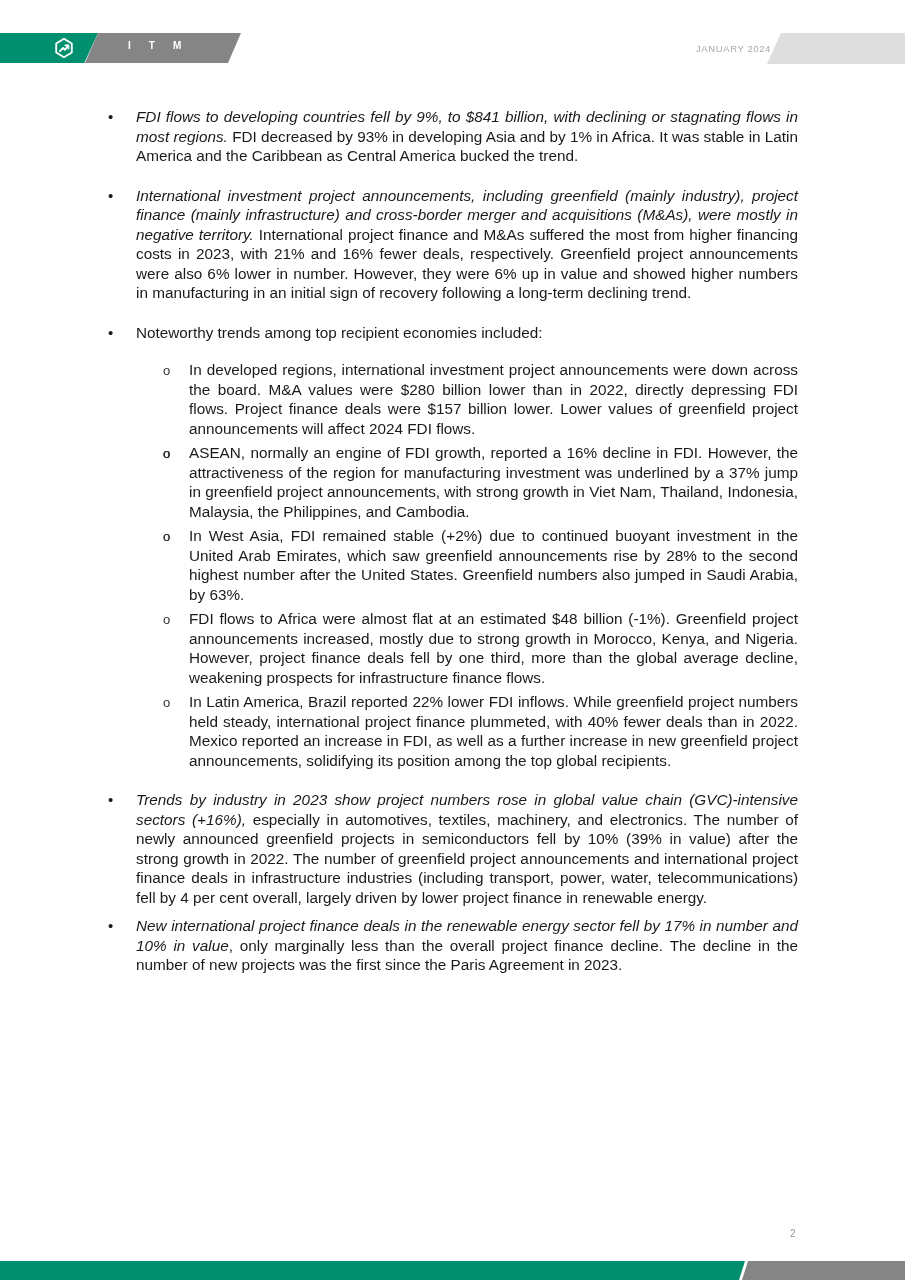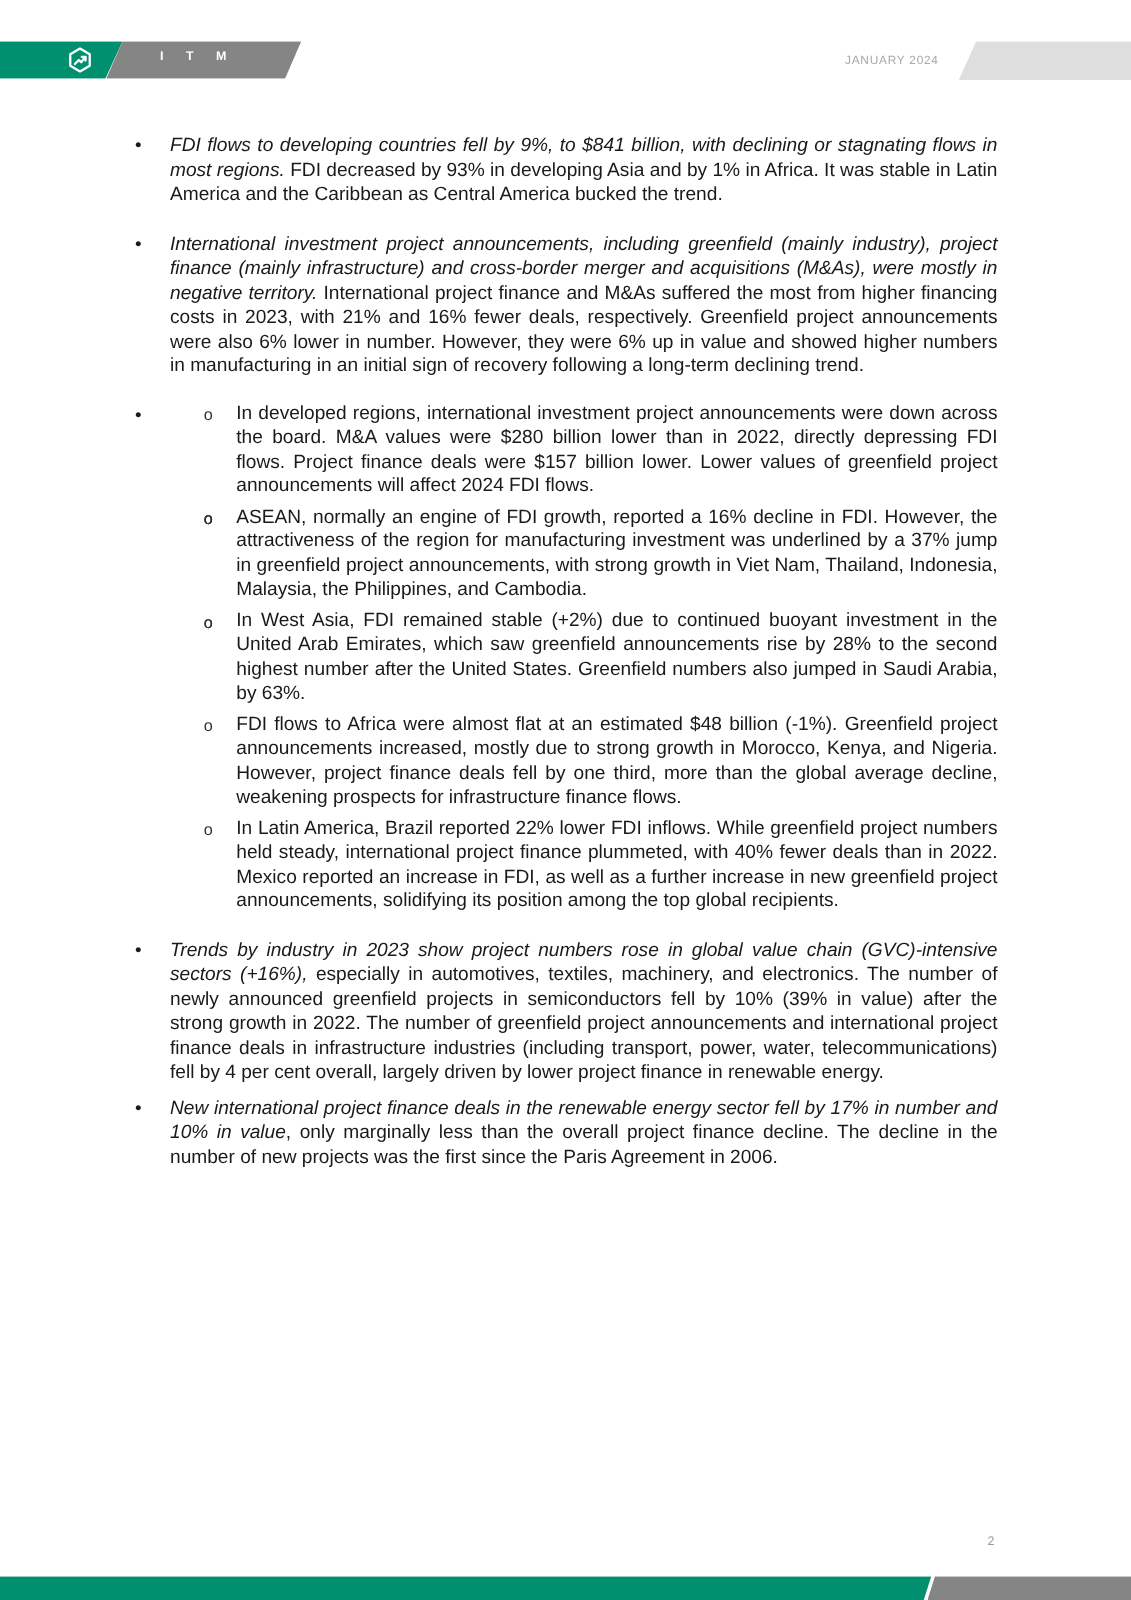--- a/index.html
+++ b/index.html
@@ -19,21 +19,21 @@
     }
     .logo-icon {
       position: absolute; left: 53px; top: 37px; width: 22px; height: 22px;
     }
     .hdr-itm {
       position: absolute; left: 128px; top: 40px; height: 16px;
       display: flex; gap: 17px; color: #ffffff; font-size: 10px; font-weight: bold;
       letter-spacing: 1px;
     }
     .hdr-date {
-      position: absolute; left: 676px; top: 43px; font-size: 9.5px; color: #a8a8a8;
+      position: absolute; left: 696px; top: 43px; font-size: 9.5px; color: #a8a8a8;
       letter-spacing: 0.6px;
     }
     .hdr-lightgray {
       position: absolute; left: 767px; top: 33px; width: 138px; height: 31px;
       background: #dedede;
       clip-path: polygon(14px 0, 100% 0, 100% 100%, 0 100%);
     }
 
     
     .page-num { position: absolute; left: 790px; top: 1228px; font-size: 10px; color: #999; }
@@ -98,20 +98,21 @@
     <em>FDI flows to developing countries fell by 9%, to $841 billion, with declining or stagnating flows in most regions.</em><span> FDI decreased by 93% in developing Asia and by 1% in Africa. It was stable in Latin America and the Caribbean as Central America bucked the trend.</span>
   </div>
 
   <div class="bullet">
     <span class="bullet-dot">•</span>
     <em>International investment project announcements, including greenfield (mainly industry), project finance (mainly infrastructure) and cross-border merger and acquisitions (M&amp;As), were mostly in negative territory.</em><span> International project finance and M&amp;As suffered the most from higher financing costs in 2023, with 21% and 16% fewer deals, respectively. Greenfield project announcements were also 6% lower in number. However, they were 6% up in value and showed higher numbers in manufacturing in an initial sign of recovery following a long-term declining trend.</span>
   </div>
 
   <div class="bullet b3">
     <span class="bullet-dot">•</span>
+    <span>Noteworthy trends among top recipient economies included:</span>
   </div>
 
   <div class="sub-list" style="margin-top:-2px; margin-bottom:20px;">
     <div class="sub">
       <span class="sub-dot">o</span>
       <span>In developed regions, international investment project announcements were down across the board. M&amp;A values were $280 billion lower than in 2022, directly depressing FDI flows. Project finance deals were $157 billion lower. Lower values of greenfield project announcements will affect 2024 FDI flows.</span>
     </div>
     <div class="sub">
       <span class="sub-dot">o</span>
     </div>
@@ -139,20 +140,20 @@
     </div>
   </div>
 
   <div class="bullet b4">
     <span class="bullet-dot">•</span>
     <em>Trends by industry in 2023 show project numbers rose in global value chain (GVC)-intensive sectors (+16%),</em><span> especially in automotives, textiles, machinery, and electronics. The number of newly announced greenfield projects in semiconductors fell by 10% (39% in value) after the strong growth in 2022. The number of greenfield project announcements and international project finance deals in infrastructure industries (including transport, power, water, telecommunications) fell by 4 per cent overall, largely driven by lower project finance in renewable energy.</span>
   </div>
 
   <div class="bullet">
     <span class="bullet-dot">•</span>
-    <em>New international project finance deals in the renewable energy sector fell by 17% in number and 10% in value</em><span>, only marginally less than the overall project finance decline. The decline in the number of new projects was the first since the Paris Agreement in 2006.</span>
+    <em>New international project finance deals in the renewable energy sector fell by 17% in number and 10% in value</em><span>, only marginally less than the overall project finance decline. The decline in the number of new projects was the first since the Paris Agreement in 2023.</span>
   </div>
 
 </div>
 
 <div class="page-num">2</div>
 <div class="ftr-green"></div>
 <div class="ftr-gray"></div>
 
 </body></html>

